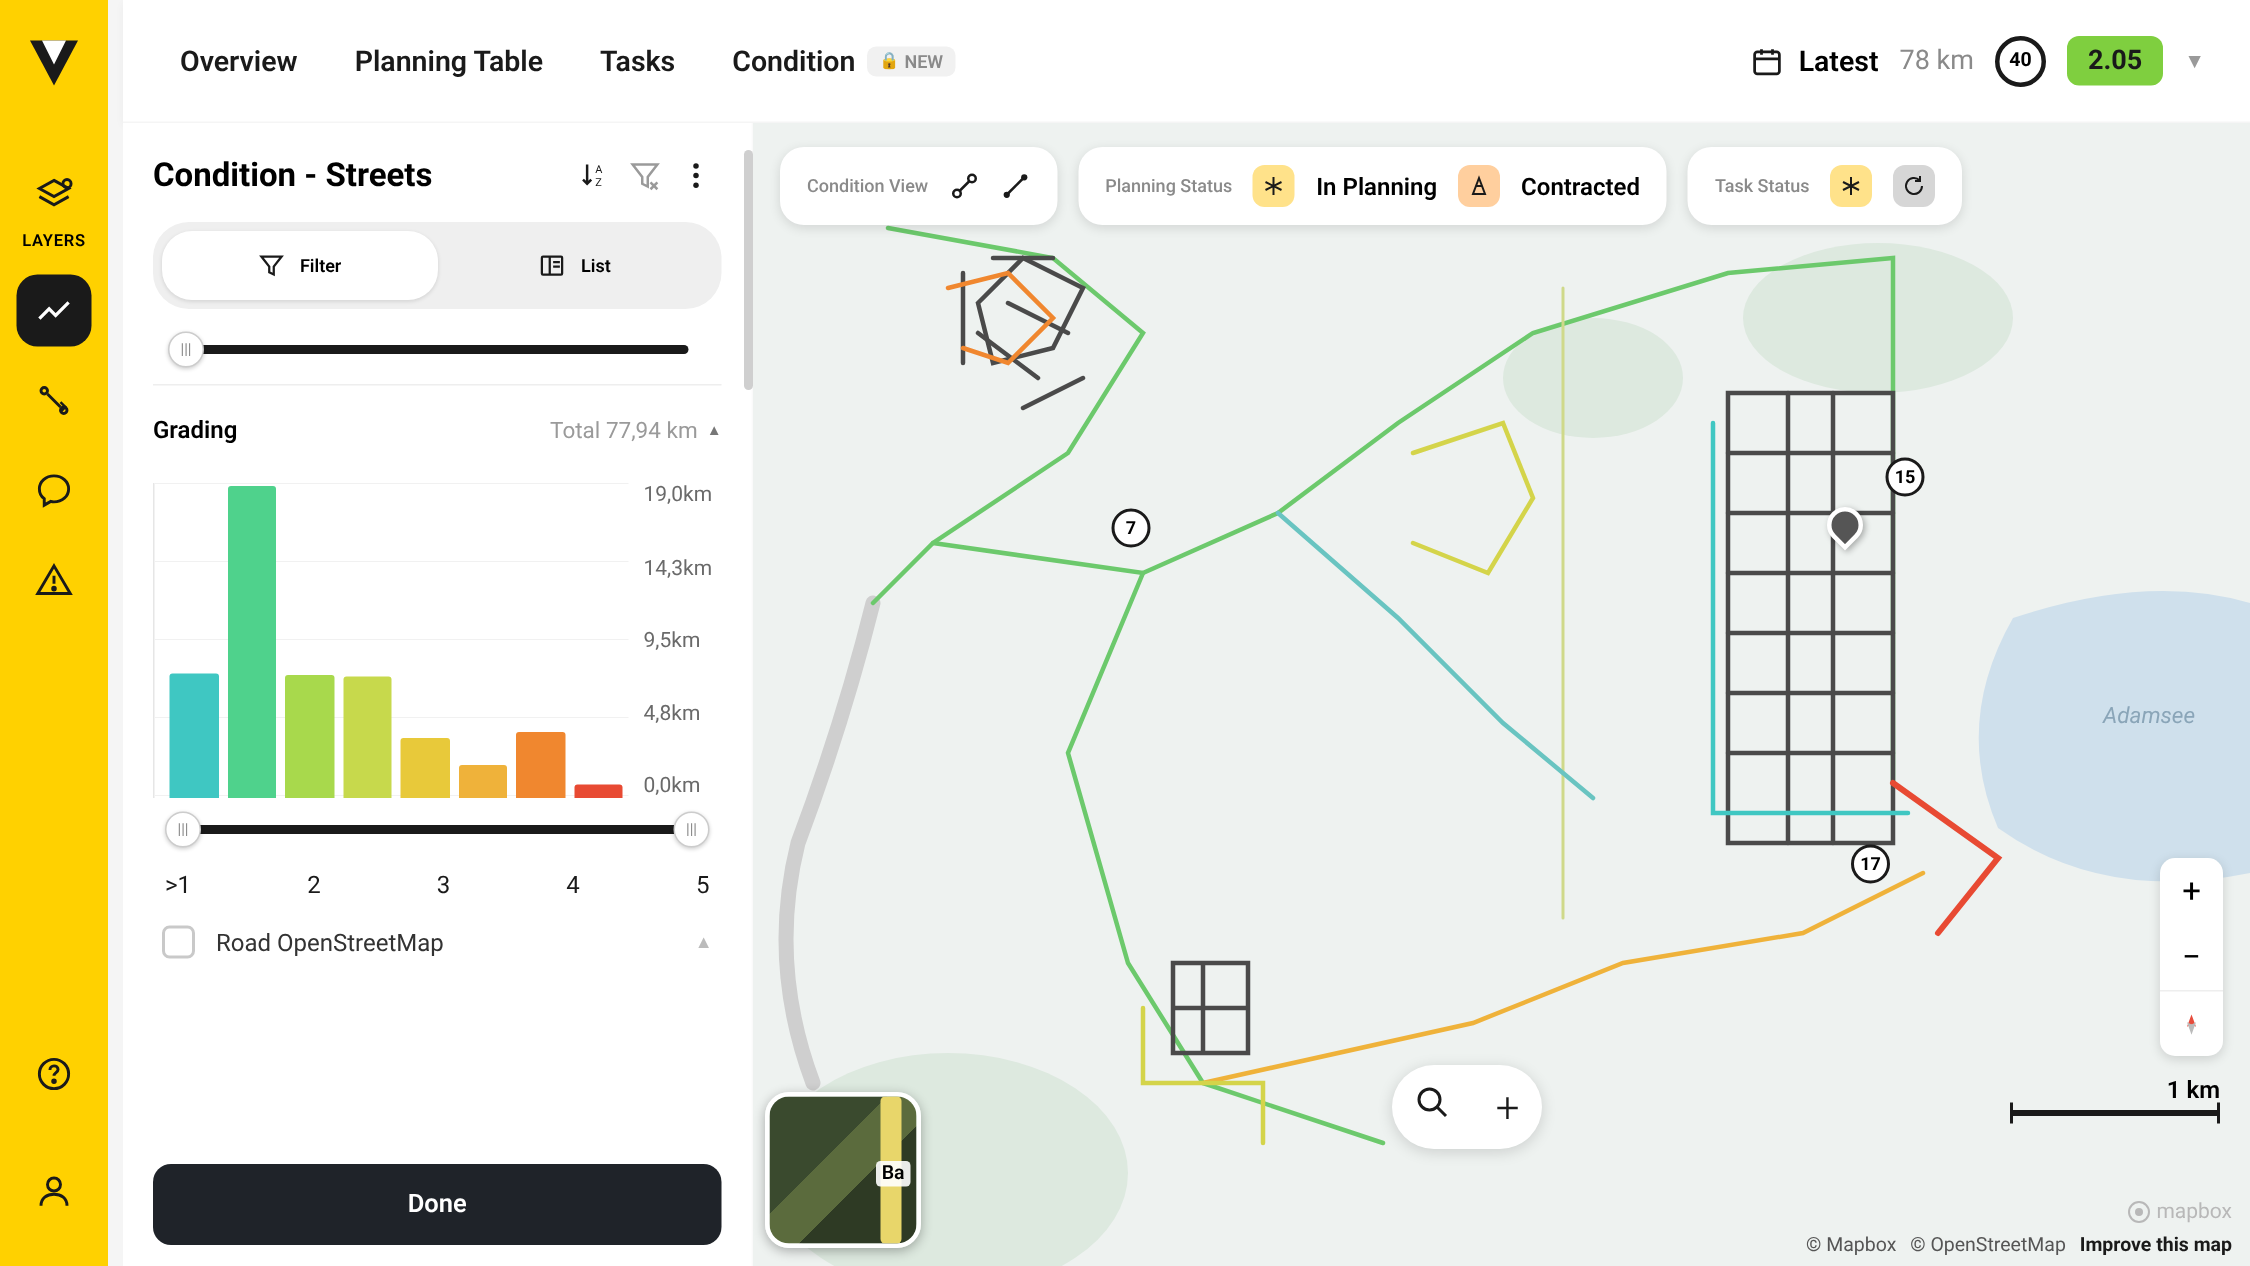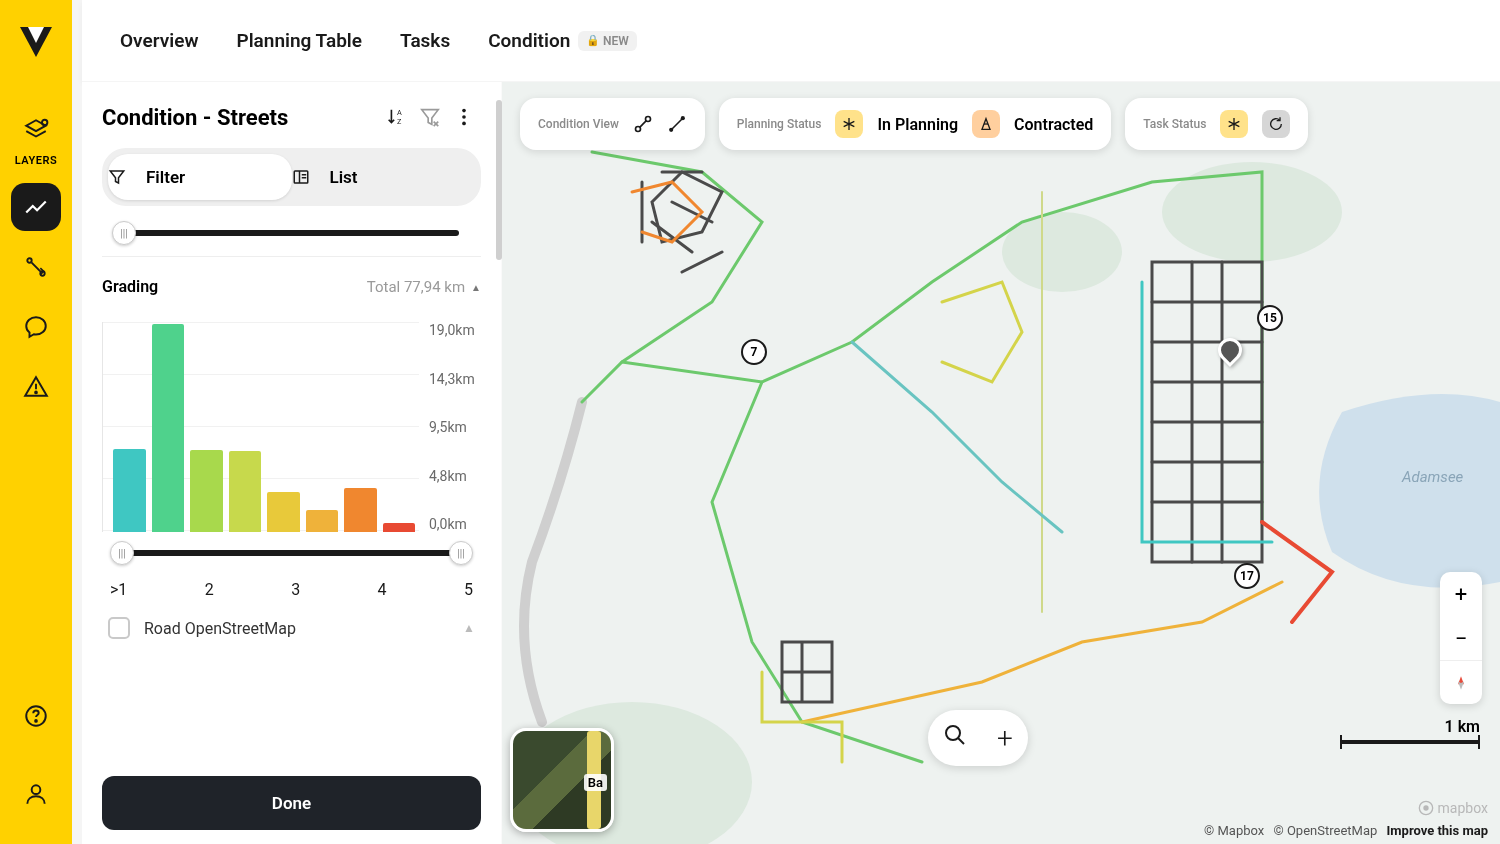--- a/index.html
+++ b/index.html
@@ -39,21 +39,21 @@
 
 .panel {
   position: absolute; left: 82px; top: 82px; width: 420px; bottom: 0;
   background: #fff; display: flex; flex-direction: column; padding: 18px 20px 14px;
   border-right: 1px solid rgba(0,0,0,0.02);
 }
 .panel-head { display: flex; align-items: center; margin-bottom: 14px; }
 .panel-head h2 { font-size: 22px; font-weight: 700; flex: 1; }
 .panel-head .ico { width: 34px; height: 34px; display:flex; align-items:center; justify-content:center; cursor:pointer; color:#444; }
 .seg { background:#efefef; border-radius: 24px; padding: 6px; display:flex; margin-bottom: 20px; }
-.seg .seg-btn { flex:1; display:flex; align-items:center; gap:20px; font-size:17px; font-weight:600; height:46px; border-radius:20px; cursor:pointer; }
+.seg .seg-btn { flex:1; display:flex; align-items:center; justify-content:center; gap:10px; font-size:12px; font-weight:600; height:46px; border-radius:20px; cursor:pointer; }
 .seg .seg-btn.active { background:#fff; box-shadow: 0 1px 3px rgba(0,0,0,.12); }
 
 .range-row { margin: 4px 10px 4px; }
 .range-track { position:relative; height:6px; background:#1a1a1a; border-radius:3px; margin: 0 12px; }
 .range-handle { position:absolute; top:50%; transform:translate(-50%,-50%); width:24px; height:24px; border-radius:50%; background:#fff; border:1px solid #ccc; box-shadow:0 1px 3px rgba(0,0,0,.2); display:flex; align-items:center; justify-content:center; font-size:10px; color:#888; cursor:grab; }
 .range-labels { display:flex; justify-content:space-between; font-size:16px; color:#1a1a1a; margin-top:10px; }
 .divider { height:1px; background:#eee; margin:16px 0; }
 
 .grading-head { display:flex; align-items:flex-end; margin: 4px 0 8px; }
 .grading-head .title { font-size:16px; font-weight:600; }
@@ -186,20 +186,35 @@
     <div class="nav-item">Overview</div>
     <div class="nav-item">Planning Table</div>
     <div class="nav-item">Tasks</div>
     <div class="nav-item">
       <span>Condition</span>
       <span class="badge-new">
           <span style="font-size:11px">🔒</span>
           <span>NEW</span>
         </span>
     </div>
+  </div>
+  <div class="right">
+    <div class="date-btn">
+      <svg width="22" height="22" viewBox="0 0 24 24" fill="none" stroke="#1a1a1a" stroke-width="2">
+          <rect x="3" y="5" width="18" height="16" rx="2"></rect>
+          <line x1="3" y1="10" x2="21" y2="10"></line>
+          <line x1="8" y1="3" x2="8" y2="7"></line>
+          <line x1="16" y1="3" x2="16" y2="7"></line>
+        </svg>
+      <span>Latest</span>
+    </div>
+    <span class="km">78 km</span>
+    <div class="count-pill">40</div>
+    <div class="score-pill">2.05</div>
+    <span class="chev">▼</span>
   </div>
 </div>
 
 <div class="panel">
   <div class="panel-head">
     <h2>Condition - Streets</h2>
     <div class="ico">
       <svg width="22" height="22" viewBox="0 0 24 24" fill="none" stroke="#1a1a1a" stroke-width="1.8">
           <path d="M7 4 L7 18 M4 15 L7 18 L10 15"></path>
           <text x="13" y="10" font-size="8" fill="#1a1a1a" stroke="none">A</text>

